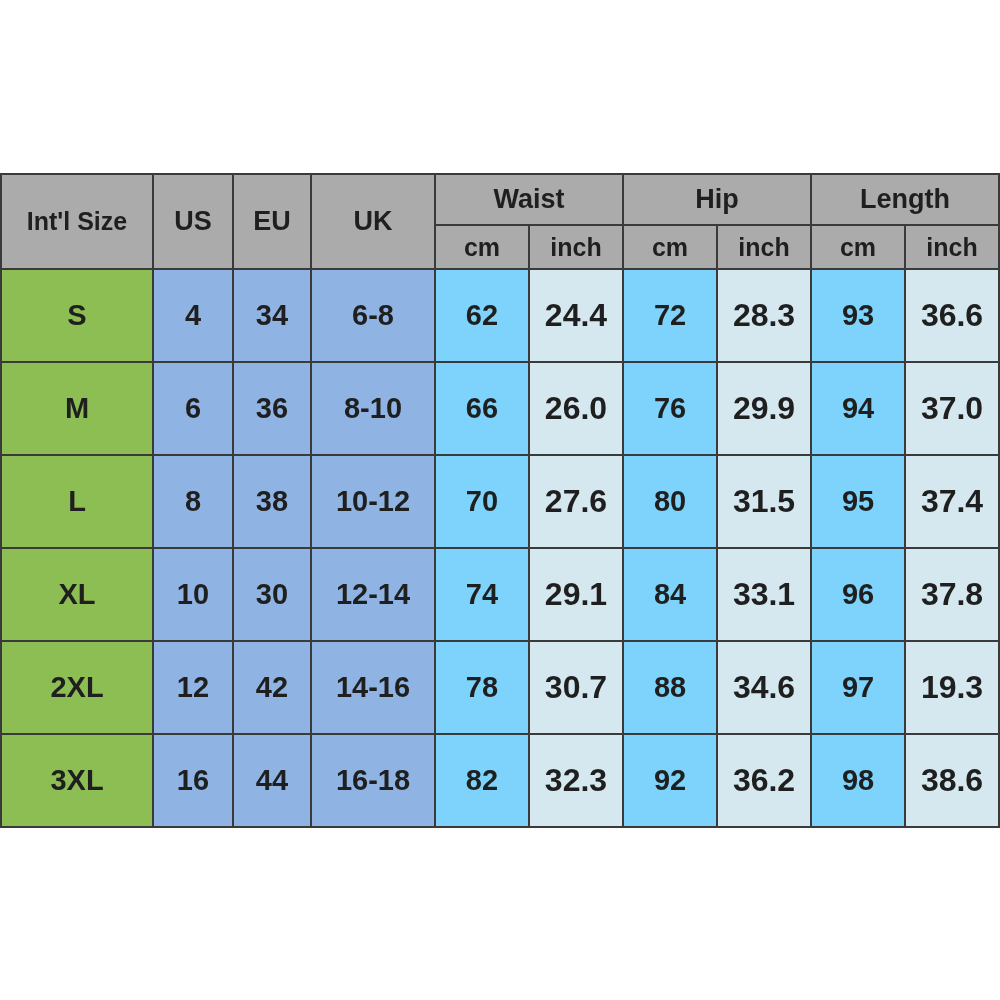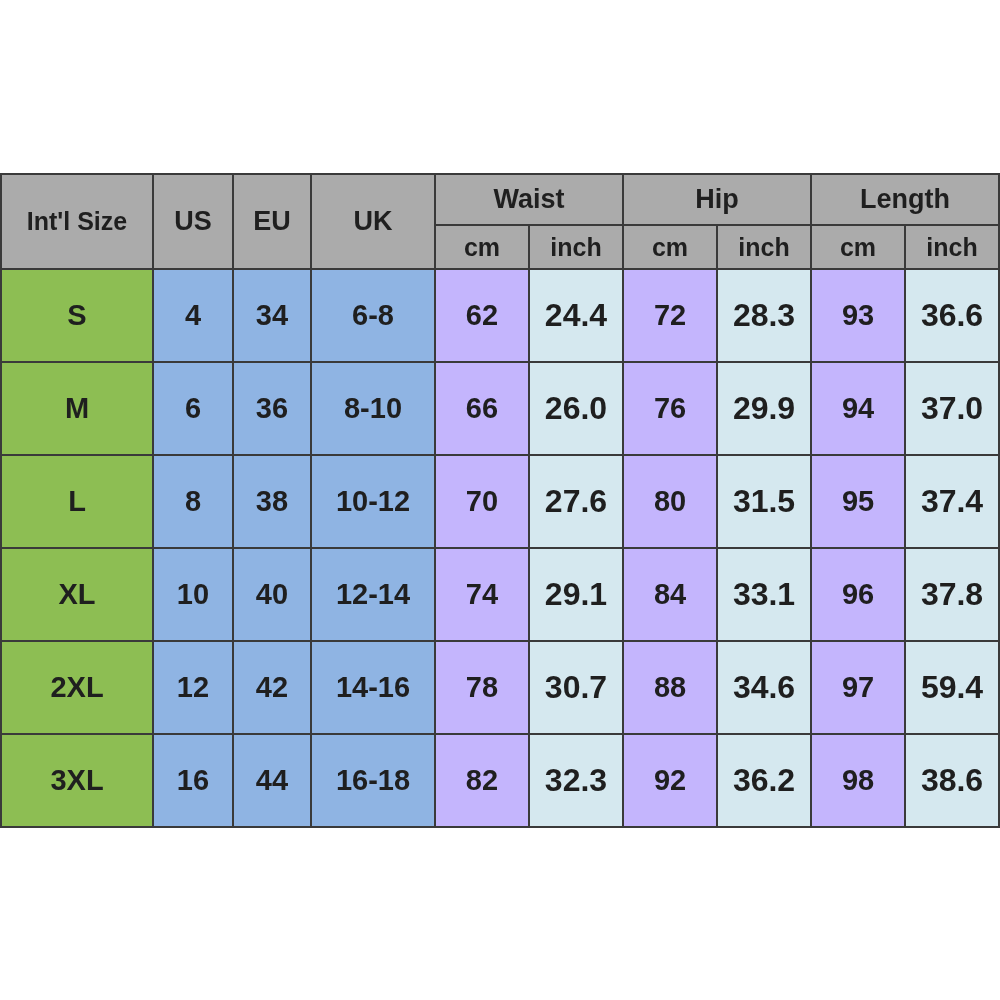--- a/index.html
+++ b/index.html
@@ -61,21 +61,21 @@
   
   td.c-size {
     background: #8dbe53;
     font-size: 29px;
   }
   td.c-region {
     background: #8fb4e3;
     font-size: 29px;
   }
   td.c-cm {
-    background: #c4b5fd;
+    background: #7dd3fc;
     font-size: 29px;
   }
   td.c-inch {
     background: #d5e8ef;
     font-size: 32px;
   }
 
   
   col.w-size   { width: 152px; }
   col.w-us     { width: 80px;  }
@@ -158,40 +158,40 @@
         <td class="c-cm">70</td>
         <td class="c-inch">27.6</td>
         <td class="c-cm">80</td>
         <td class="c-inch">31.5</td>
         <td class="c-cm">95</td>
         <td class="c-inch">37.4</td>
       </tr>
       <tr class="data-row">
         <td class="c-size">XL</td>
         <td class="c-region">10</td>
-        <td class="c-region">40</td>
+        <td class="c-region">30</td>
         <td class="c-region">12-14</td>
         <td class="c-cm">74</td>
         <td class="c-inch">29.1</td>
         <td class="c-cm">84</td>
         <td class="c-inch">33.1</td>
         <td class="c-cm">96</td>
         <td class="c-inch">37.8</td>
       </tr>
       <tr class="data-row">
         <td class="c-size">2XL</td>
         <td class="c-region">12</td>
         <td class="c-region">42</td>
         <td class="c-region">14-16</td>
         <td class="c-cm">78</td>
         <td class="c-inch">30.7</td>
         <td class="c-cm">88</td>
         <td class="c-inch">34.6</td>
         <td class="c-cm">97</td>
-        <td class="c-inch">59.4</td>
+        <td class="c-inch">19.3</td>
       </tr>
       <tr class="data-row">
         <td class="c-size">3XL</td>
         <td class="c-region">16</td>
         <td class="c-region">44</td>
         <td class="c-region">16-18</td>
         <td class="c-cm">82</td>
         <td class="c-inch">32.3</td>
         <td class="c-cm">92</td>
         <td class="c-inch">36.2</td>

